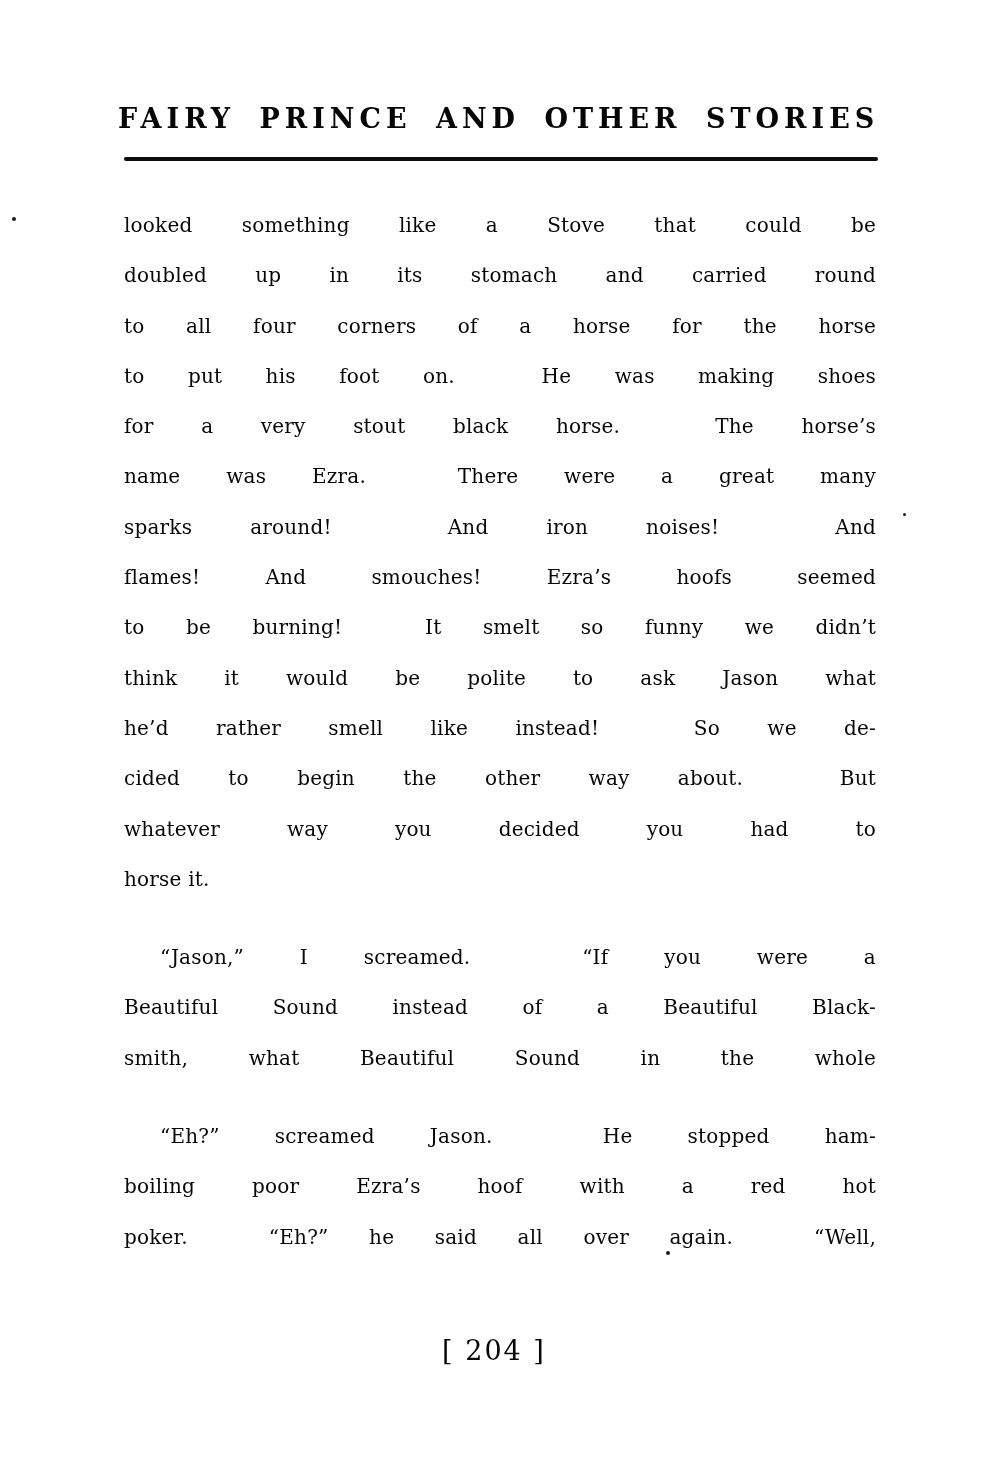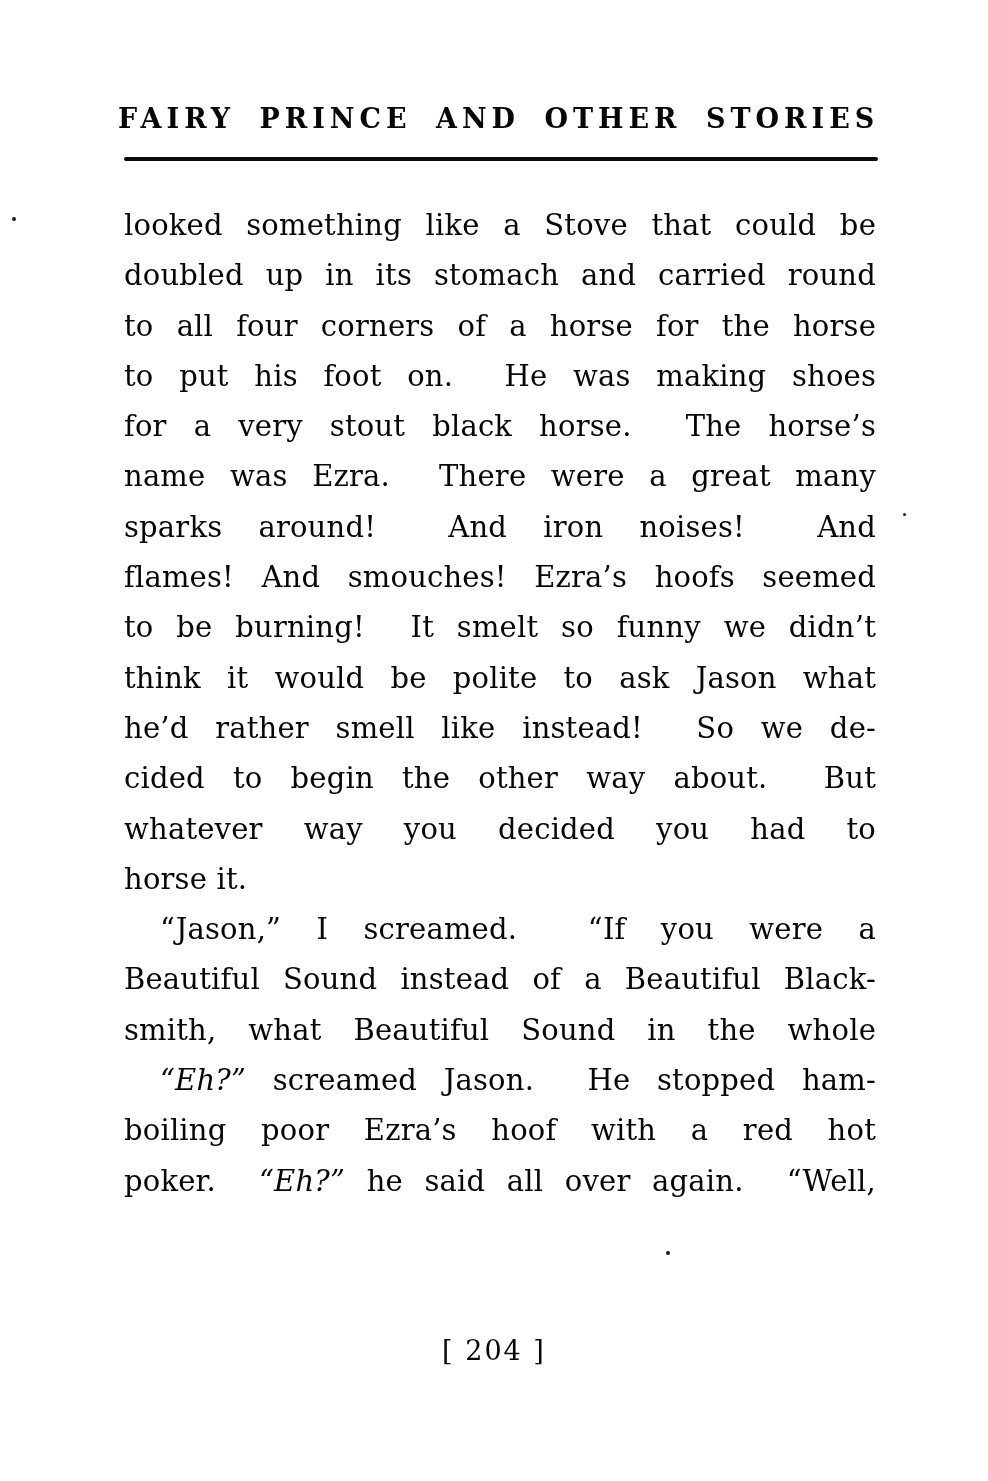--- a/index.html
+++ b/index.html
@@ -31,28 +31,28 @@
     width: 754px;
     height: 4px;
     background: #0c0c0c;
     border-radius: 2px;
   }
   .body-text {
     position: absolute;
     top: 200px;
     left: 124px;
     width: 752px;
-    font-size: 29px;
+    font-size: 20px;
     line-height: 50.3px;
     letter-spacing: 0.2px;
   }
   .line { text-align: left; }
   .j { text-align: justify; text-align-last: justify; text-justify: inter-word; }
-  .ind { text-indent: 36px; }
-  .it { font-style: italic; }
+  .ind { text-indent: 36px; margin-top: 28px; }
+  .it { }
   .folio {
     position: absolute;
     top: 1303px;
     left: 0;
     width: 988px;
     text-align: center;
     font-size: 27px;
     letter-spacing: 2px;
     margin-top: 32px;
   }

